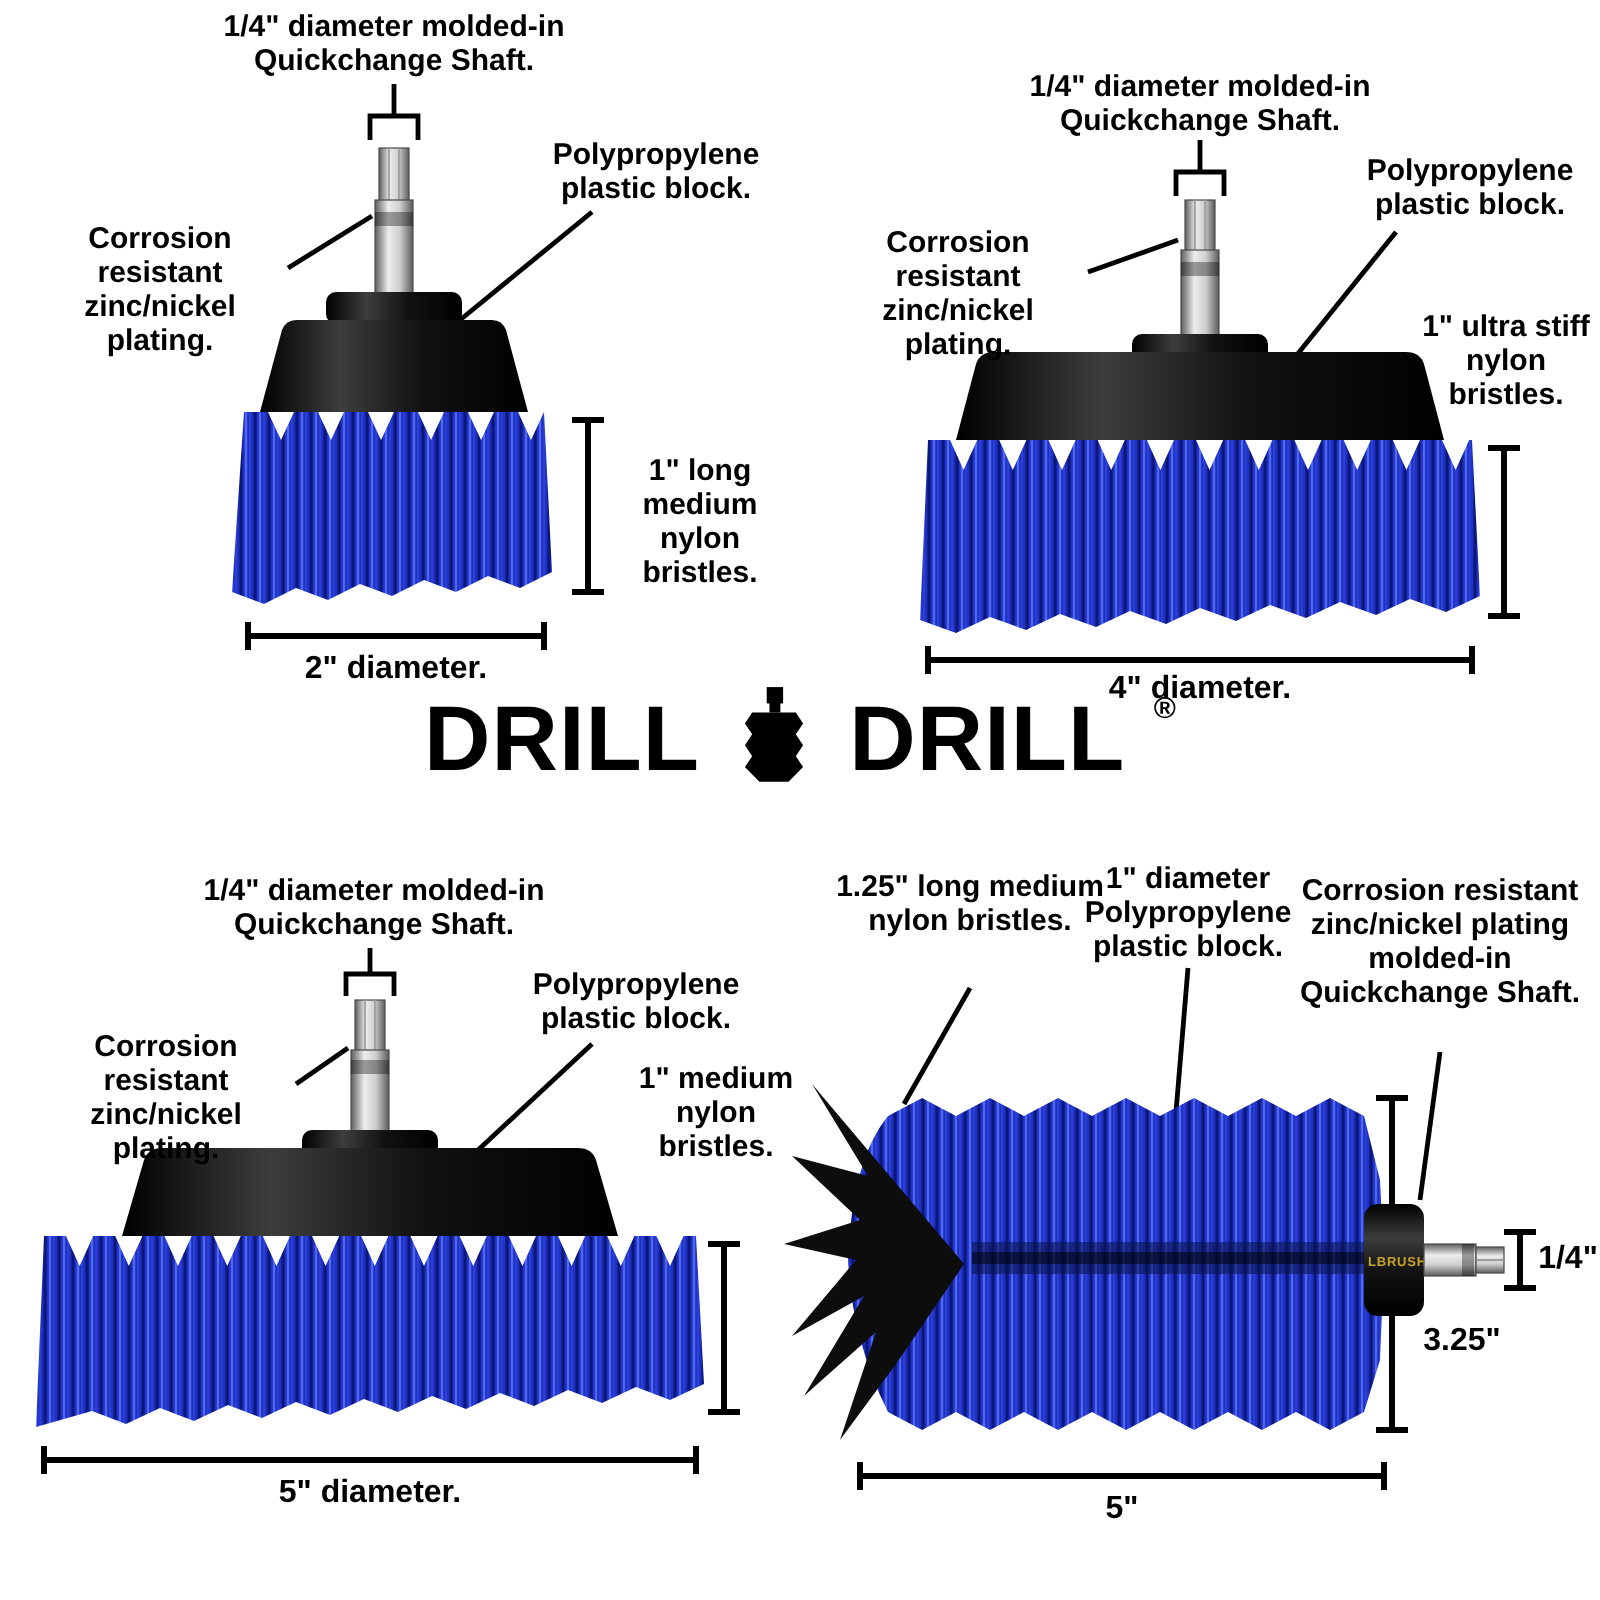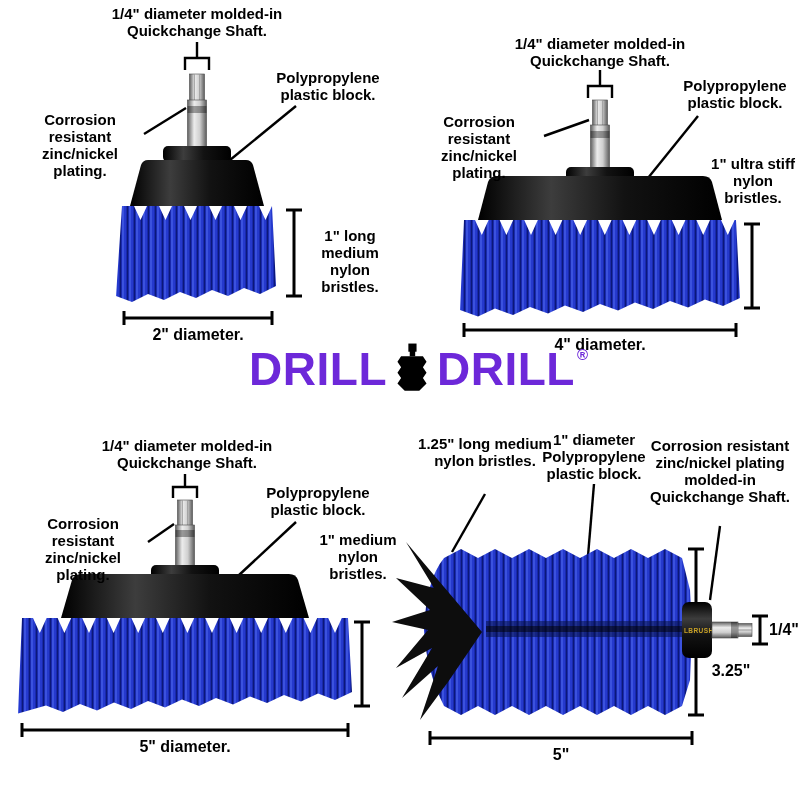--- a/index.html
+++ b/index.html
@@ -7,21 +7,21 @@
   #canvas{position:relative;width:800px;height:800px;background:#fff;
           font-family:"Liberation Sans",sans-serif;overflow:hidden;color:#000}
   .panel{position:absolute}
   .panel svg.draw{position:absolute;left:0;top:0;display:block}
   .label{position:absolute;font-weight:700;font-size:15px;line-height:1.13;
          text-align:center;color:#000}
   .dimlabel{position:absolute;font-weight:700;font-size:16px;text-align:center;color:#000}
   .ann{stroke:#000;stroke-width:2.4;fill:none}
   .dimline{stroke:#000;stroke-width:3;fill:none}
   .logo{position:absolute;left:212px;top:342px;width:376px}
-  .logo-row{display:flex;align-items:center;justify-content:flex-end;color:#6d28d9}
+  .logo-row{display:flex;align-items:center;justify-content:space-between;color:#000000}
   .logo-word{font-size:46px;font-weight:800;letter-spacing:.5px;line-height:1}
   .logo-reg{font-size:15px;font-weight:700;align-self:flex-start;margin:4px 0 0 2px}
   .logo-icon{margin:0 5px}
   .tagline-row{display:flex;align-items:center;gap:10px;padding:0 28px;margin-top:-2px}
   .tagline-bar{flex:1;height:3.5px;background:#000}
   .tagline{font-size:15px;font-weight:700;letter-spacing:3px;white-space:nowrap}
 </style>
 </head>
 <body>
 

